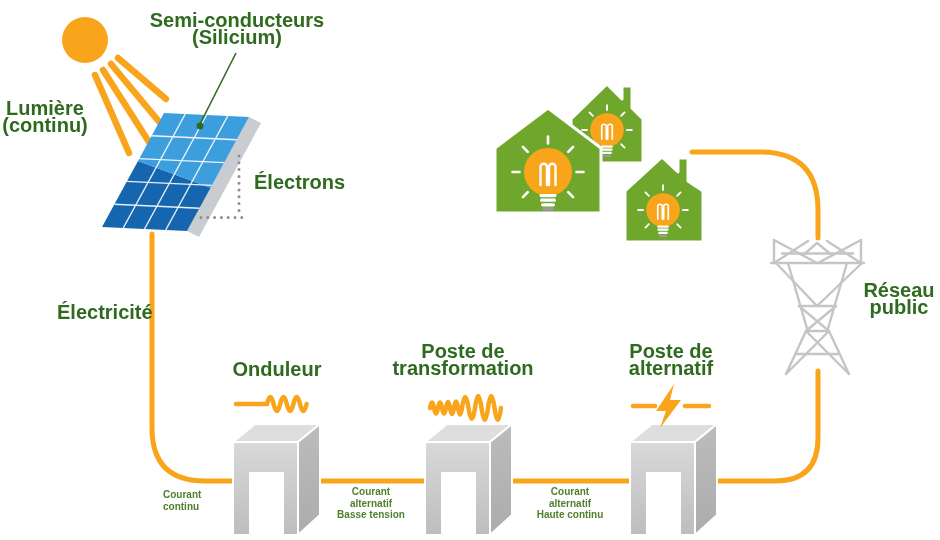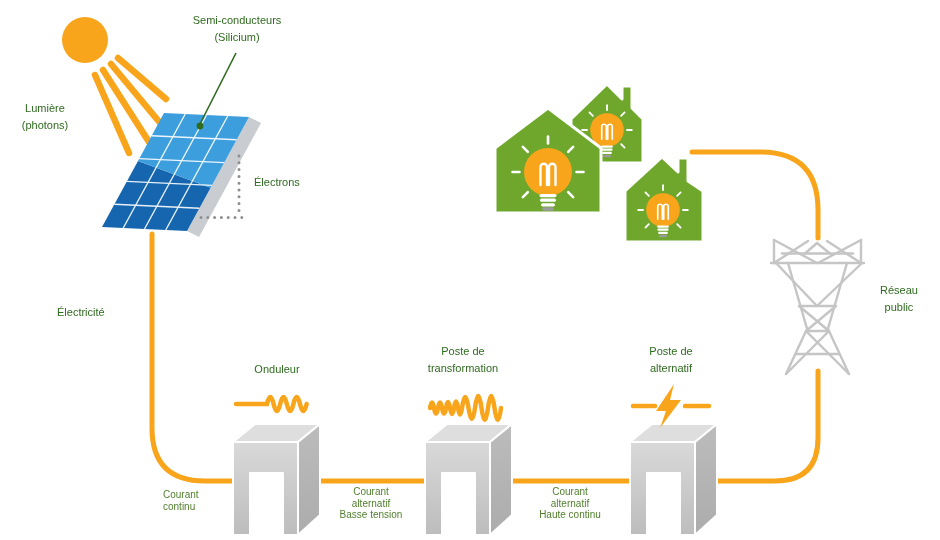--- a/index.html
+++ b/index.html
@@ -5,25 +5,25 @@
   html,body{margin:0;padding:0}
   body{
     width:940px;height:540px;position:relative;overflow:hidden;
     background:var(--bg,#fff);
     font-family:"Liberation Sans",sans-serif;
   }
   .stage{position:absolute;left:0;top:0;width:940px;height:540px}
   .lbl{
     position:absolute;white-space:nowrap;
     color:var(--green-text,#2F6B1F);
-    font-size:11px;font-weight:400;line-height:16.5px;
+    font-size:20px;font-weight:700;line-height:16.5px;
   }
   .lbl.center{transform:translateX(-50%);text-align:center}
   .lbl.small{
-    font-size:10px;font-weight:400;line-height:11.5px;
+    font-size:10px;font-weight:700;line-height:11.5px;
     color:var(--green-small,#517F2D);
   }
 </style>
 </head>
 <body>
 
 <svg class="stage" viewBox="0 0 940 540" aria-hidden="true">
   <defs>
     <linearGradient id="gFront" x1="0" y1="0" x2="0" y2="1">
       <stop offset="0" style="stop-color:var(--building-front-a,#D9D9D9)"></stop>
@@ -151,21 +151,21 @@
   <path d="M430,408 q2,-11 4,0 q2,11 4,0 q2,-11 4,0 q2,11 4,0 q2,-12 4,0 q2,12 4,0 q2,-13 4,0 q2,13 4,0 q3.2,-22 6.5,0 q3.3,22 6.5,0 q3.2,-24 6.5,0 q3.3,24 6.5,0 q3.2,-24 6.5,0 q3.3,24 6.5,0" fill="none" style="stroke:var(--orange,#F9A51B)" stroke-width="4.5" stroke-linecap="round"></path>
   <g>
     <line x1="633" y1="406" x2="655" y2="406" style="stroke:var(--orange,#F9A51B)" stroke-width="4.5" stroke-linecap="round"></line>
     <line x1="685" y1="406" x2="709" y2="406" style="stroke:var(--orange,#F9A51B)" stroke-width="4.5" stroke-linecap="round"></line>
     <polygon points="674,384 656,411 666,411 660,428 681,400 670,400" style="fill:var(--orange,#F9A51B)"></polygon>
   </g>
 </svg>
 
 <div class="lbl center" style="left:45px;top:100px">
   <div>Lumière</div>
-  <div>(photons)</div>
+  <div>(continu)</div>
 </div>
 
 <div class="lbl center" style="left:237px;top:12px">
   <div>Semi-conducteurs</div>
   <div>(Silicium)</div>
 </div>
 
 <div class="lbl" style="left:254px;top:174px">Électrons</div>
 
 <div class="lbl" style="left:57px;top:304px">Électricité</div>

